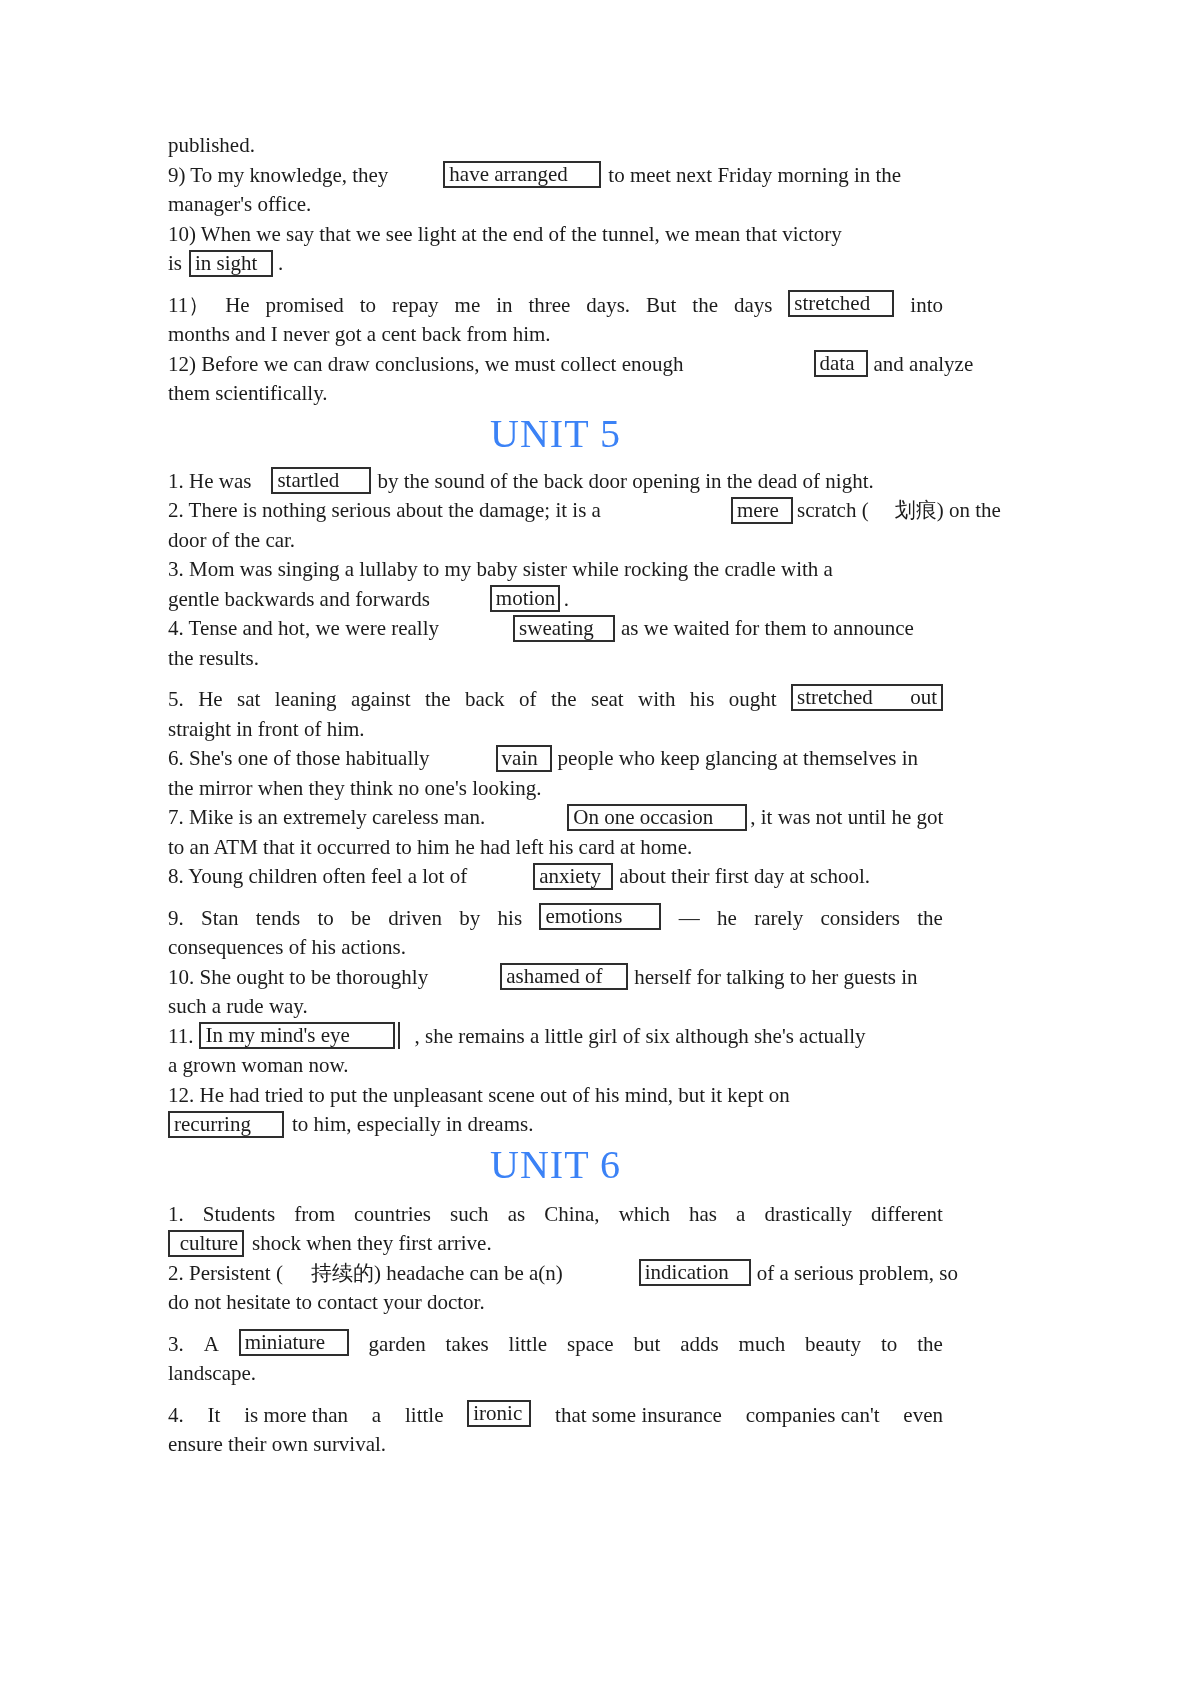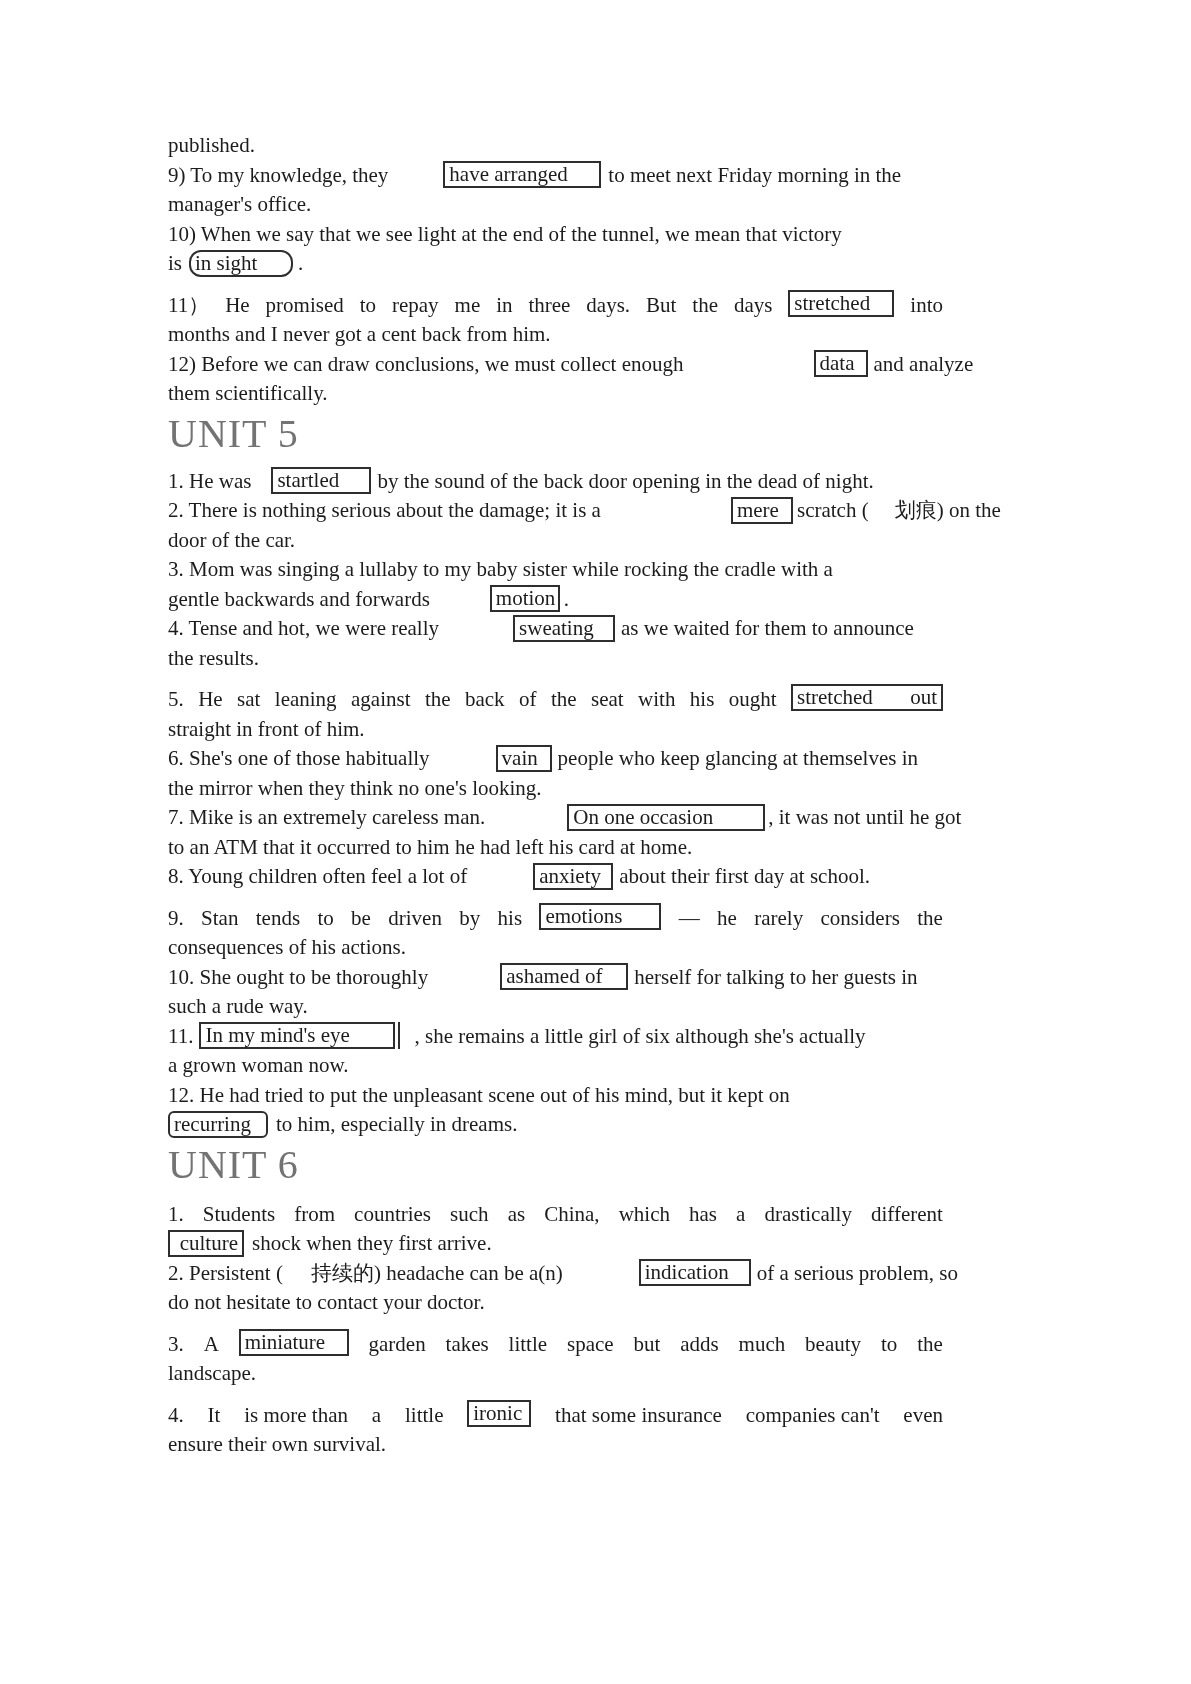--- a/index.html
+++ b/index.html
@@ -17,24 +17,25 @@
   }
   .content {
     position: absolute;
     left: 168px;
     top: 131px;
     width: 775px;
     font-size: 21px;
   }
   .section { margin: 0; }
   .unit-heading {
+    text-align: center;
     font-size: 40px;
     line-height: 46px;
     margin: 2px 0 10px 0;
-    color: #737373;
+    color: #3b82f6;
     letter-spacing: 1px;
   }
   .line {
     height: 29.5px;
     line-height: 29.5px;
     white-space: nowrap;
   }
   .line.justify {
     display: flex;
     justify-content: space-between;
@@ -73,21 +74,21 @@
 </style>
 </head>
 <body>
 
 <main class="content" id="doc">
     <section class="section">
       <div class="line"><span class="text">published.</span></div>
       <div class="line"><span class="text">9) To my knowledge, they</span><span class="gap" style="width: 55px;"></span><span class="answer-box" style="width: 158px;"><span class="answer-text">have arranged</span></span><span class="gap" style="width: 7px;"></span><span class="text">to meet next Friday morning in the</span></div>
       <div class="line"><span class="text">manager's office.</span></div>
       <div class="line"><span class="text">10) When we say that we see light at the end of the tunnel, we mean that victory</span></div>
-      <div class="line"><span class="text">is</span><span class="gap" style="width: 7px;"></span><span class="answer-box" style="width: 104px; border-radius: 12px;"><span class="answer-text">in sight</span></span><span class="gap" style="width: 5px;"></span><span class="text">.</span></div>
+      <div class="line"><span class="text">is</span><span class="gap" style="width: 7px;"></span><span class="answer-box" style="width: 84px;"><span class="answer-text">in sight</span></span><span class="gap" style="width: 5px;"></span><span class="text">.</span></div>
       <div class="line justify">
         <span class="word">11）</span>
         <span class="word">He</span>
         <span class="word">promised</span>
         <span class="word">to</span>
         <span class="word">repay</span>
         <span class="word">me</span>
         <span class="word">in</span>
         <span class="word">three</span>
         <span class="word">days.</span>
@@ -122,21 +123,21 @@
         <span class="word">the</span>
         <span class="word">seat</span>
         <span class="word">with</span>
         <span class="word">his</span>
         <span class="word">ought</span>
         <span class="answer-box box-split" style="width: 152px;"><span class="answer-text">stretched</span><span class="answer-text">out</span></span>
       </div>
       <div class="line"><span class="text">straight in front of him.</span></div>
       <div class="line"><span class="text">6. She's one of those habitually</span><span class="gap" style="width: 66px;"></span><span class="answer-box" style="width: 56px;"><span class="answer-text">vain</span></span><span class="gap" style="width: 6px;"></span><span class="text">people who keep glancing at themselves in</span></div>
       <div class="line"><span class="text">the mirror when they think no one's looking.</span></div>
-      <div class="line"><span class="text">7. Mike is an extremely careless man.</span><span class="gap" style="width: 82px;"></span><span class="answer-box" style="width: 198px;"><span class="answer-text">On one occasion</span></span><span class="gap" style="width: 3px;"></span><span class="text">, it was not until he got</span></div>
+      <div class="line"><span class="text">7. Mike is an extremely careless man.</span><span class="gap" style="width: 82px;"></span><span class="answer-box" style="width: 180px;"><span class="answer-text">On one occasion</span></span><span class="gap" style="width: 3px;"></span><span class="text">, it was not until he got</span></div>
       <div class="line"><span class="text">to an ATM that it occurred to him he had left his card at home.</span></div>
       <div class="line"><span class="text">8. Young children often feel a lot of</span><span class="gap" style="width: 66px;"></span><span class="answer-box" style="width: 80px;"><span class="answer-text">anxiety</span></span><span class="gap" style="width: 6px;"></span><span class="text">about their first day at school.</span></div>
       <div class="line justify">
         <span class="word">9.</span>
         <span class="word">Stan</span>
         <span class="word">tends</span>
         <span class="word">to</span>
         <span class="word">be</span>
         <span class="word">driven</span>
         <span class="word">by</span>
@@ -147,21 +148,21 @@
         <span class="word">rarely</span>
         <span class="word">considers</span>
         <span class="word">the</span>
       </div>
       <div class="line"><span class="text">consequences of his actions.</span></div>
       <div class="line"><span class="text">10. She ought to be thoroughly</span><span class="gap" style="width: 72px;"></span><span class="answer-box" style="width: 128px;"><span class="answer-text">ashamed of</span></span><span class="gap" style="width: 6px;"></span><span class="text">herself for talking to her guests in</span></div>
       <div class="line"><span class="text">such a rude way.</span></div>
       <div class="line"><span class="text">11.</span><span class="gap" style="width: 6px;"></span><span class="answer-box" style="width: 196px;"><span class="answer-text">In my mind's eye</span></span><span class="vbar"></span><span class="gap" style="width: 14px;"></span><span class="text">, she remains a little girl of six although she's actually</span></div>
       <div class="line"><span class="text">a grown woman now.</span></div>
       <div class="line"><span class="text">12. He had tried to put the unpleasant scene out of his mind, but it kept on</span></div>
-      <div class="line"><span class="answer-box" style="width: 100px; border-radius: 6px;"><span class="answer-text">recurring</span></span><span class="gap" style="width: 8px;"></span><span class="text">to him, especially in dreams.</span></div>
+      <div class="line"><span class="answer-box" style="width: 116px;"><span class="answer-text">recurring</span></span><span class="gap" style="width: 8px;"></span><span class="text">to him, especially in dreams.</span></div>
     </section>
     <section class="section">
       <div class="unit-heading">UNIT 6</div>
       <div class="line justify">
         <span class="word">1.</span>
         <span class="word">Students</span>
         <span class="word">from</span>
         <span class="word">countries</span>
         <span class="word">such</span>
         <span class="word">as</span>

